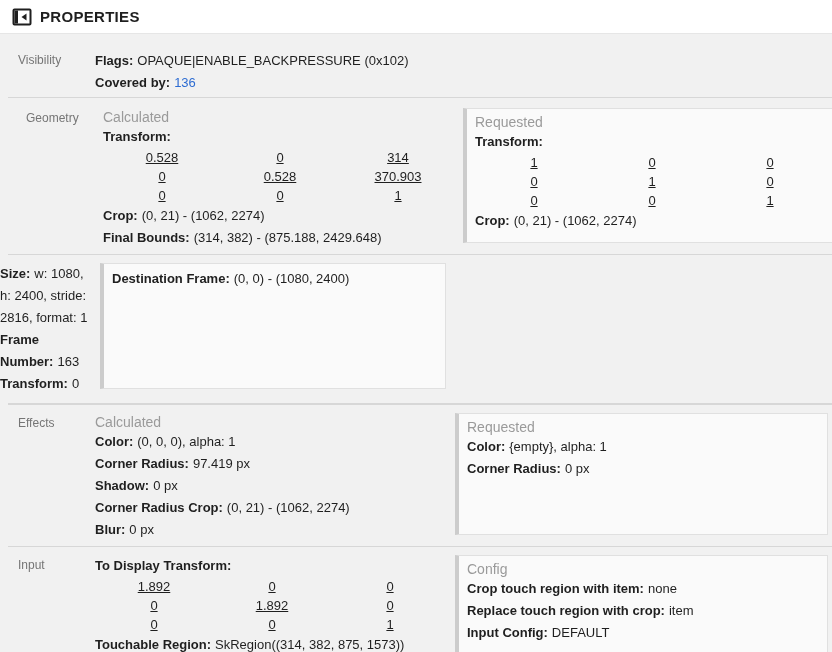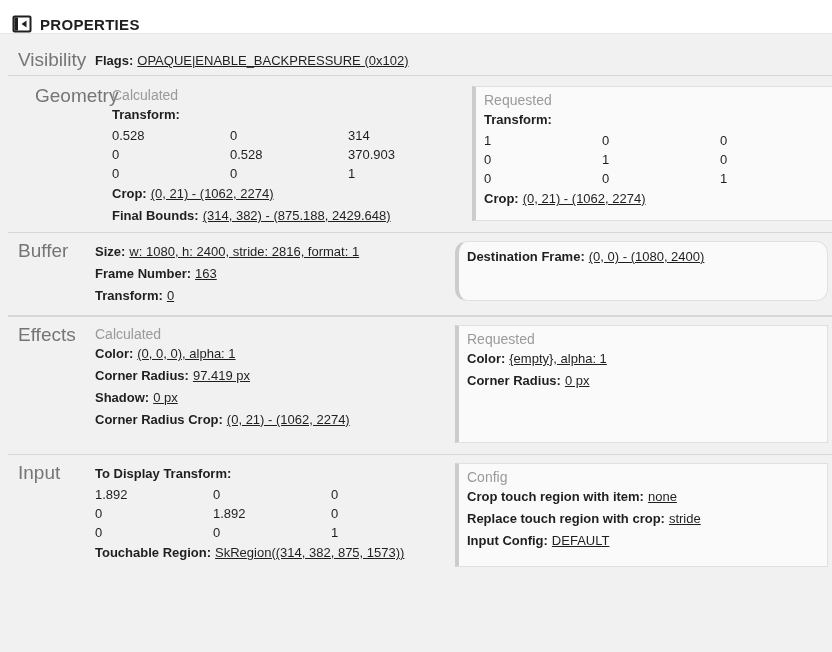--- a/index.html
+++ b/index.html
@@ -7,75 +7,75 @@
   body {
     font-family: "Liberation Sans", "DejaVu Sans", sans-serif;
     font-size: 13px;
     color: #1f1f1f;
     background: #f1f1f1;
   }
   .header {
     height: 34px;
     background: #ffffff;
     display: flex;
-    align-items: flex-end;
+    align-items: center;
     padding-left: 12px;
     gap: 8px;
     border-bottom: 1px solid #e6e6e6;
   }
   .hicon { display: inline-flex; align-items: center; cursor: pointer; }
   .htitle {
     font-size: 15px;
     font-weight: 700;
     letter-spacing: 0.3px;
     color: #1f1f1f;
   }
   .content { padding-top: 8px; }
   .sec {
     display: grid;
     grid-template-columns: 95px 355px 1fr;
   }
   .sec-visibility { padding: 8px 0 3px; }
-  .sec-geometry   { padding: 10px 17px 5px; }
+  .sec-geometry   { padding: 10px 8px 5px; }
   .sec-buffer     { padding: 8px 0 8px; }
   .sec-hierarchy  { padding: 8px 0 10px; }
   .sec-effects    { padding: 8px 0 5px; }
   .sec-input      { padding: 8px 0 4px; }
   .seclabel {
     padding-left: 18px;
-    font-size: 19px;
+    font-size: 12px;
     color: #757575;
     line-height: 20px;
   }
   .divider { border-top: 1px solid #d7d7d7; margin-left: 8px; }
   .row { line-height: 22px; }
   .k { font-weight: 700; }
-  .v { font-weight: 400; text-decoration: underline; }
+  .v { font-weight: 400; }
   .k + .v { margin-left: 4px; }
   .glabel {
     font-size: 14px;
     color: #9a9a9a;
     line-height: 18px;
   }
   .matrix { display: grid; grid-template-columns: repeat(3, 118px); }
-  .matrix span { text-align: left; line-height: 19px; }
+  .matrix span { text-align: center; line-height: 19px; text-decoration: underline; }
   .gbox {
     margin-left: 5px;
     margin-right: 4px;
     margin-bottom: 6px;
     background: #fafafa;
     border: 1px solid #e0e0e0;
     border-left: 4px solid #cccccc;
     padding: 4px 8px;
     align-self: stretch;
   }
   .gbox .matrix { grid-template-columns: repeat(3, 118px); }
   .gbox-effects { min-height: 118px; }
   .gbox-geometry { min-height: 130px; }
-  .gbox-buffer { min-height: 60px; border-radius: 12px; }
+  .gbox-buffer { min-height: 60px; }
   .gbox-input { margin-bottom: 0; min-height: 104px; }
   .link { color: #2d6cd2; cursor: pointer; }
 </style>
 </head>
 <body>
 
 <div>
 
   <div class="header">
     <span class="hicon">
@@ -89,20 +89,23 @@
   </div>
 
   <div class="content">
 
     <div class="sec sec-visibility">
       <div class="seclabel">Visibility</div>
       <div>
         <div class="row">
           <span class="k">Flags:</span><span class="v">OPAQUE|ENABLE_BACKPRESSURE (0x102)</span>
         </div>
+        <div class="row">
+          <span class="k">Covered by:</span><span class="v link">136</span>
+        </div>
       </div>
       <div></div>
     </div>
     <div class="divider"></div>
 
     <div class="sec sec-geometry">
       <div class="seclabel">Geometry</div>
       <div>
         <div class="glabel">Calculated</div>
         <div class="row">
@@ -143,21 +146,20 @@
           <span>1</span>
         </div>
         <div class="row">
           <span class="k">Crop:</span><span class="v">(0, 21) - (1062, 2274)</span>
         </div>
       </div>
     </div>
     <div class="divider"></div>
 
     <div class="sec sec-buffer">
-      <div class="seclabel">Buffer</div>
       <div>
         <div class="row">
           <span class="k">Size:</span><span class="v">w: 1080, h: 2400, stride: 2816, format: 1</span>
         </div>
         <div class="row">
           <span class="k">Frame Number:</span><span class="v">163</span>
         </div>
         <div class="row">
           <span class="k">Transform:</span><span class="v">0</span>
         </div>
@@ -181,20 +183,23 @@
         </div>
         <div class="row">
           <span class="k">Corner Radius:</span><span class="v">97.419 px</span>
         </div>
         <div class="row">
           <span class="k">Shadow:</span><span class="v">0 px</span>
         </div>
         <div class="row">
           <span class="k">Corner Radius Crop:</span><span class="v">(0, 21) - (1062, 2274)</span>
         </div>
+        <div class="row">
+          <span class="k">Blur:</span><span class="v">0 px</span>
+        </div>
       </div>
       <div class="gbox gbox-effects">
         <div class="glabel">Requested</div>
         <div class="row">
           <span class="k">Color:</span><span class="v">{empty}, alpha: 1</span>
         </div>
         <div class="row">
           <span class="k">Corner Radius:</span><span class="v">0 px</span>
         </div>
       </div>
@@ -221,21 +226,21 @@
         <div class="row">
           <span class="k">Touchable Region:</span><span class="v">SkRegion((314, 382, 875, 1573))</span>
         </div>
       </div>
       <div class="gbox gbox-input">
         <div class="glabel">Config</div>
         <div class="row">
           <span class="k">Crop touch region with item:</span><span class="v">none</span>
         </div>
         <div class="row">
-          <span class="k">Replace touch region with crop:</span><span class="v">stride</span>
+          <span class="k">Replace touch region with crop:</span><span class="v">item</span>
         </div>
         <div class="row">
           <span class="k">Input Config:</span><span class="v">DEFAULT</span>
         </div>
       </div>
     </div>
 
   </div>
 </div>
 

